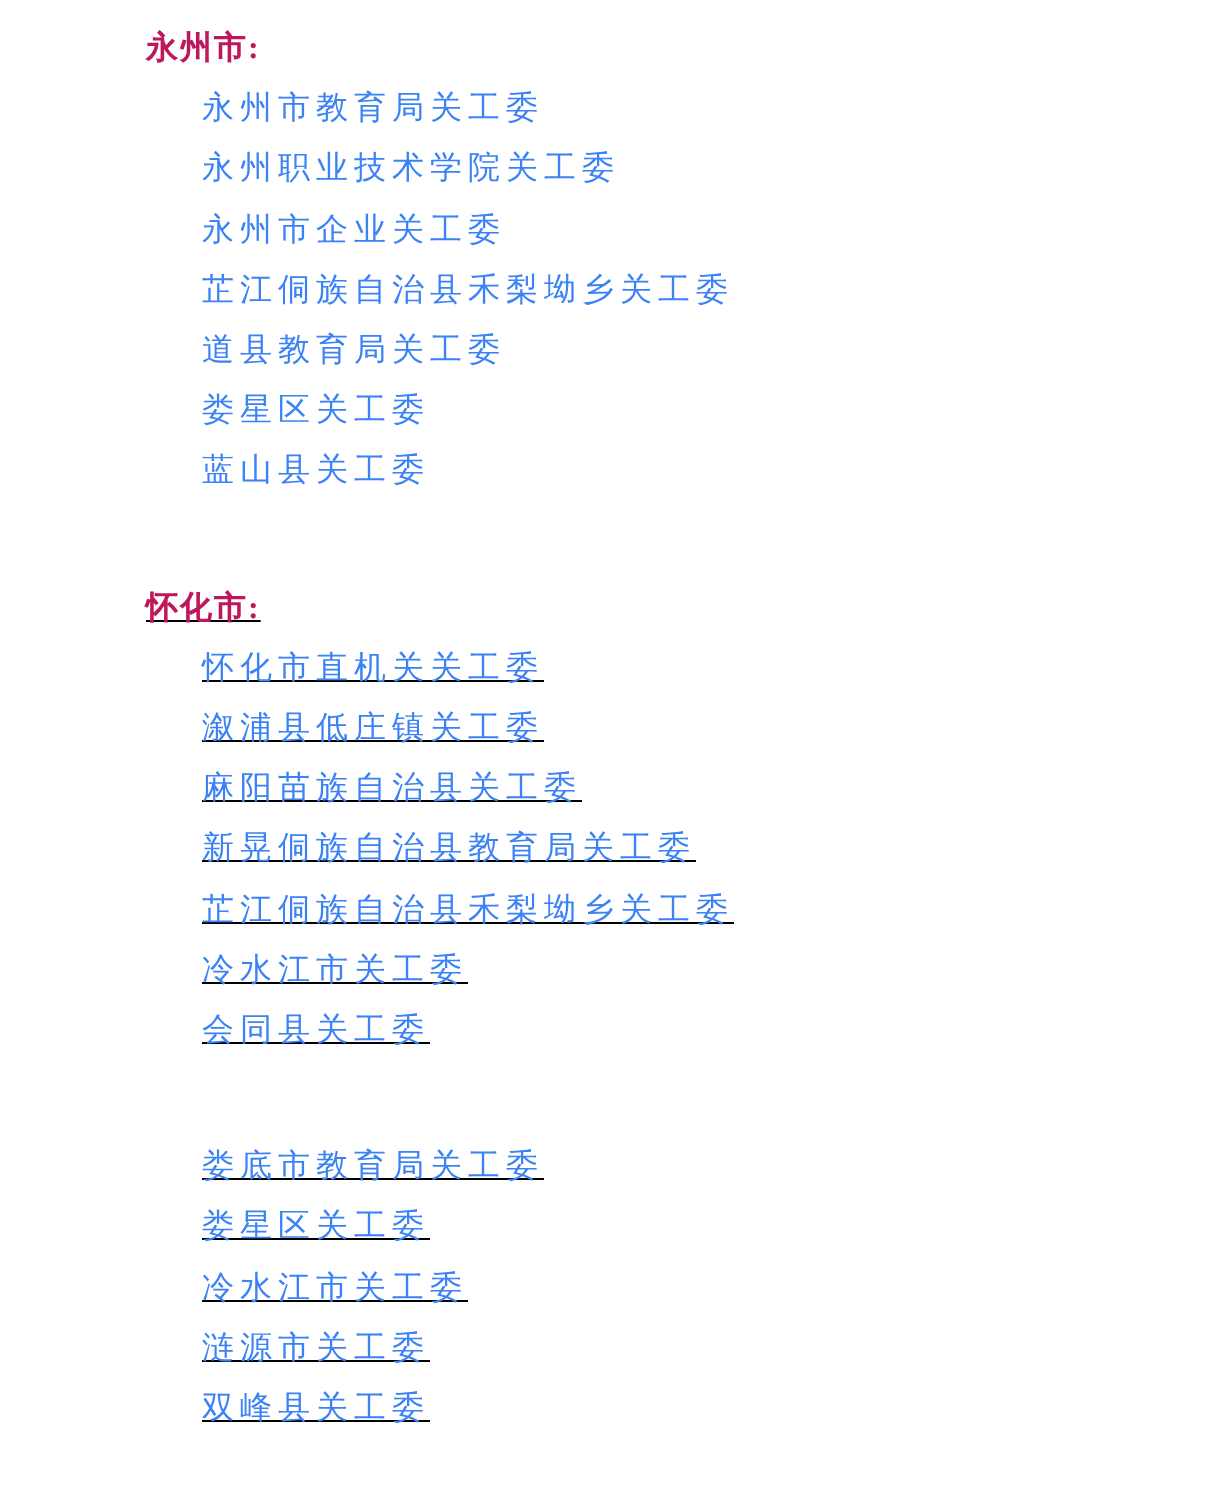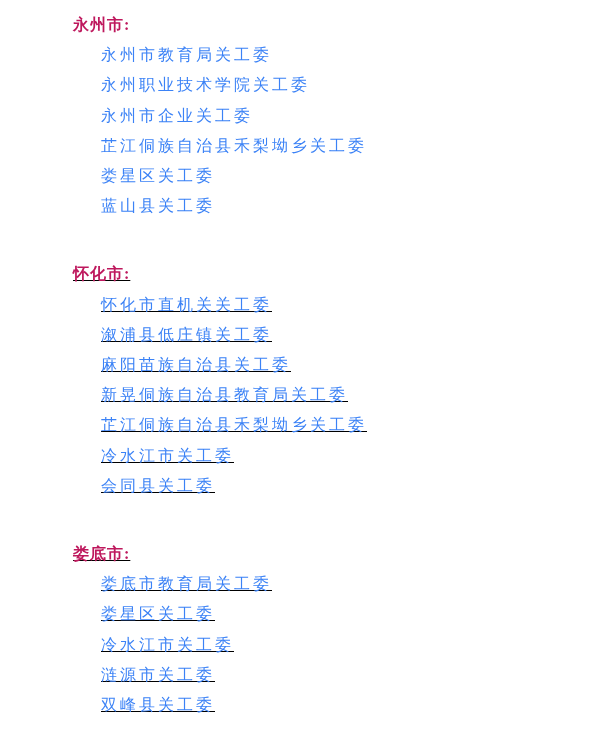--- a/index.html
+++ b/index.html
@@ -46,37 +46,37 @@
 <body>
 
 <div class="doc">
 
   <div class="section">
     <h2 class="sec-header">永州市:</h2>
     <div class="org-item">永州市教育局关工委</div>
     <div class="org-item">永州职业技术学院关工委</div>
     <div class="org-item">永州市企业关工委</div>
     <div class="org-item">芷江侗族自治县禾梨坳乡关工委</div>
+    <div class="org-item">道县教育局关工委</div>
     <div class="org-item">娄星区关工委</div>
     <div class="org-item">蓝山县关工委</div>
   </div>
 
   <div class="section">
     <h2 class="sec-header">怀化市:</h2>
     <div class="org-item">怀化市直机关关工委</div>
     <div class="org-item">溆浦县低庄镇关工委</div>
     <div class="org-item">麻阳苗族自治县关工委</div>
     <div class="org-item">新晃侗族自治县教育局关工委</div>
     <div class="org-item">芷江侗族自治县禾梨坳乡关工委</div>
     <div class="org-item">冷水江市关工委</div>
     <div class="org-item">会同县关工委</div>
   </div>
 
   <div class="section">
-    <h2 class="sec-header">娄底市:</h2>
     <div class="org-item">娄底市教育局关工委</div>
     <div class="org-item">娄星区关工委</div>
     <div class="org-item">冷水江市关工委</div>
     <div class="org-item">涟源市关工委</div>
     <div class="org-item">双峰县关工委</div>
   </div>
 
 </div>
 
 </body></html>

